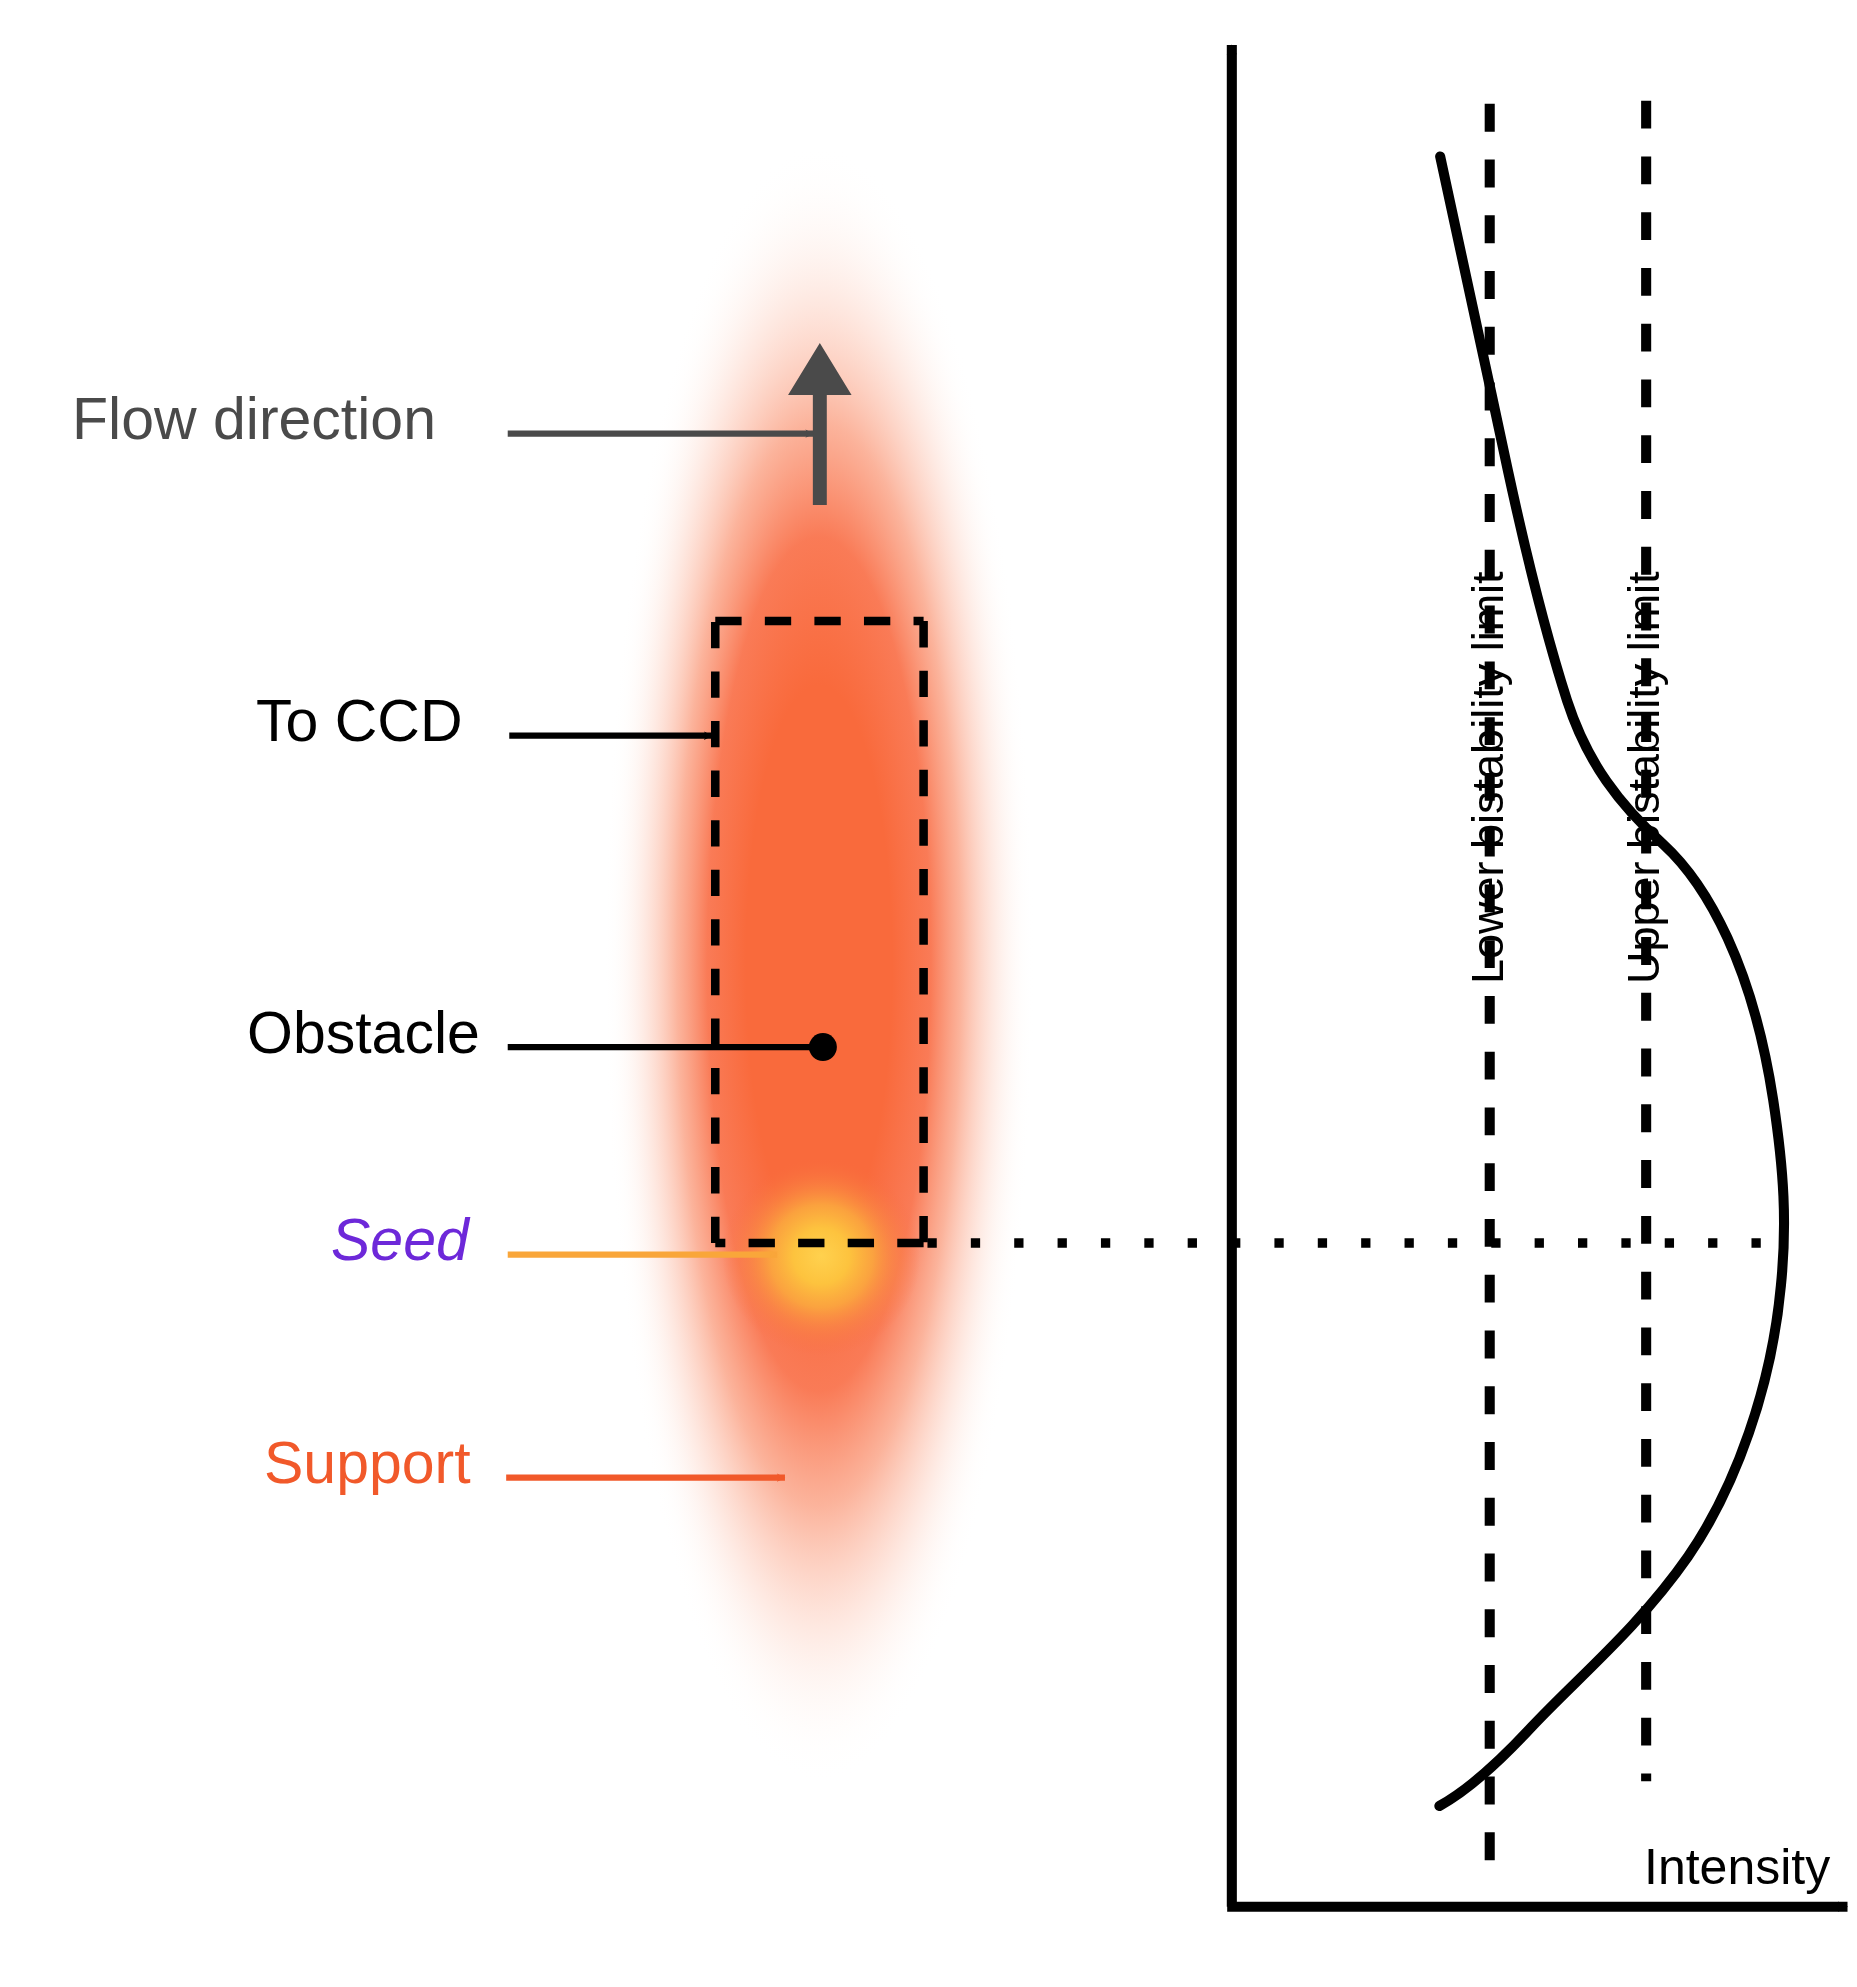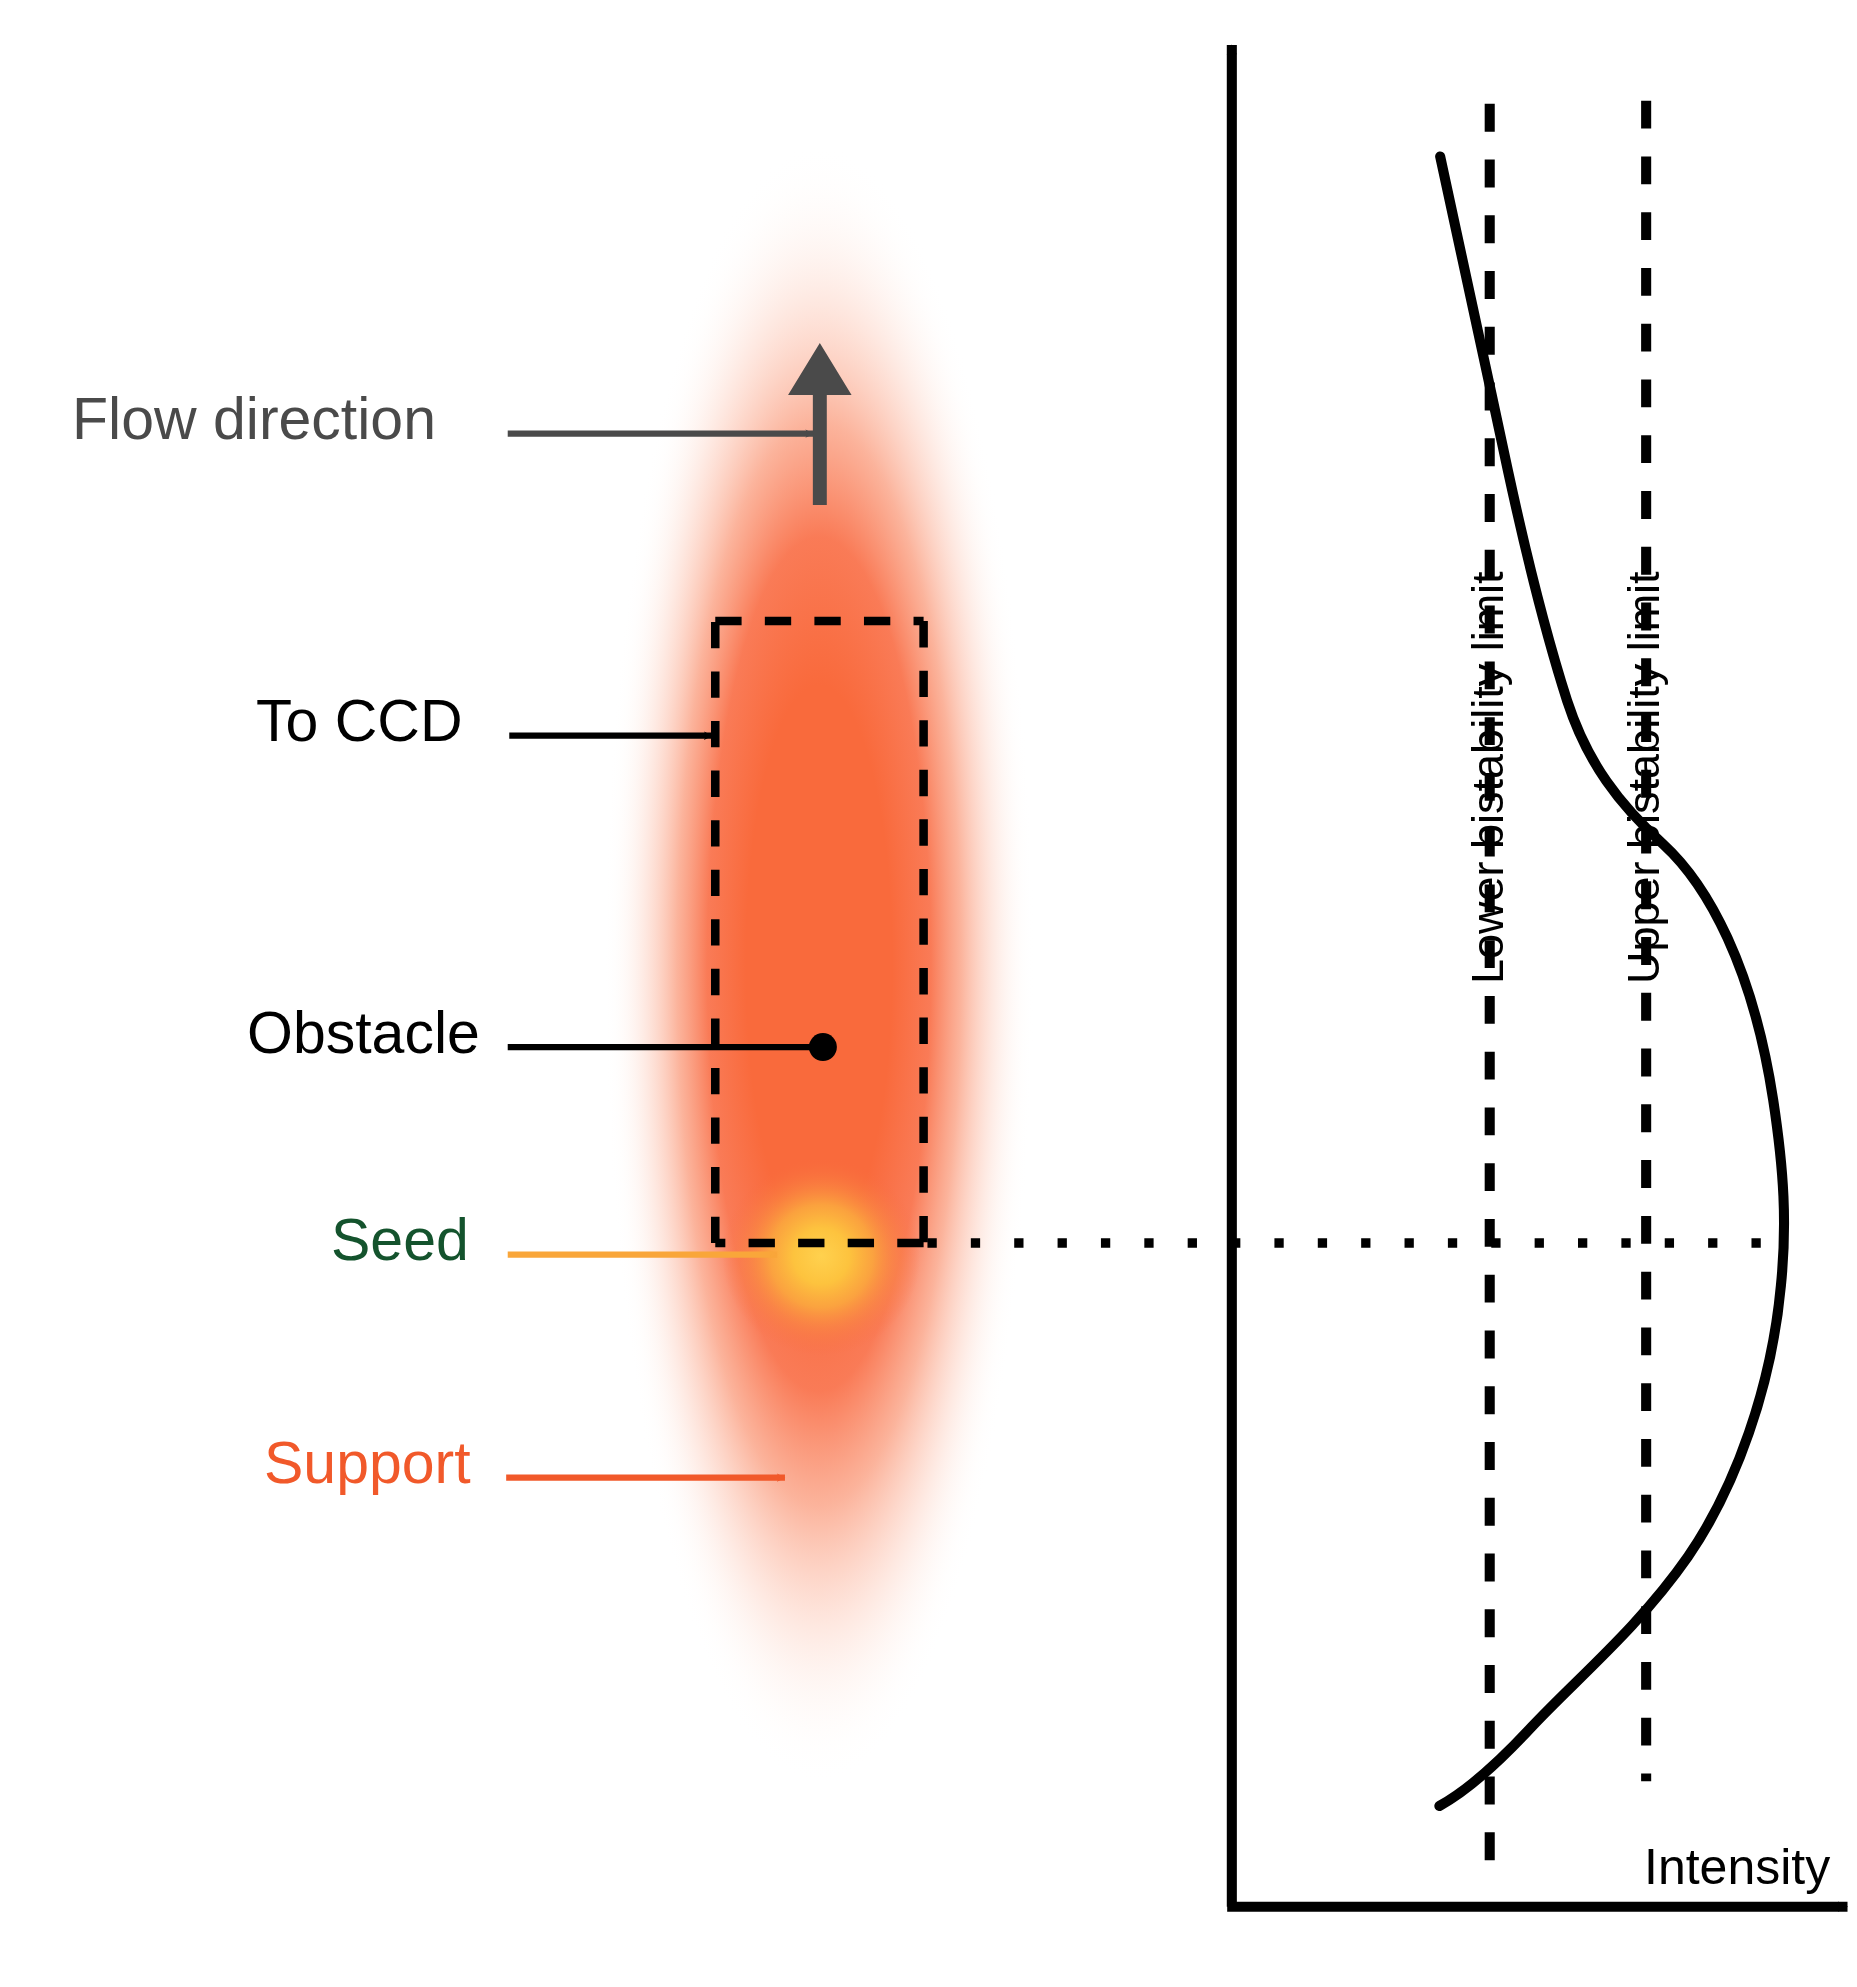--- a/index.html
+++ b/index.html
@@ -103,21 +103,21 @@
              C2060,2102 1980,2168 1922,2230
              C1872,2284 1832,2316 1803,2332"></path>
   </svg>
 
   <div class="lbl" style="left:29px; top:390px; font-size:59px; color:#4a4a4a;">Flow  direction</div>
 
   <div class="lbl" style="left:213px; top:692px; font-size:59px; color:#000000;text-align:right;">To  CCD</div>
 
   <div class="lbl" style="left:204px; top:1004px; font-size:59px; color:#000000;">Obstacle</div>
 
-  <div class="lbl" style="left:288px; top:1211px; font-size:59px; color:#14532d;">Seed</div>
+  <div class="lbl" style="left:288px; top:1211px; font-size:59px; color:#6d28d9;font-style:italic;">Seed</div>
 
   <div class="lbl" style="left:221px; top:1434px; font-size:59px; color:#F1592A;">Support</div>
 
   <div class="rotlbl" style="left:1422px; top:984px; font-size:45px; color:#000000; transform:rotate(-90deg);">Lower bistability limit</div>
 
   <div class="rotlbl" style="left:1578px; top:984px; font-size:45px; color:#000000; transform:rotate(-90deg);">Upper bistability limit</div>
 
   <div class="lbl" style="left:1601px; top:1842px; font-size:50px; color:#000000;text-align:center;">Intensity</div>
 
 </div>

